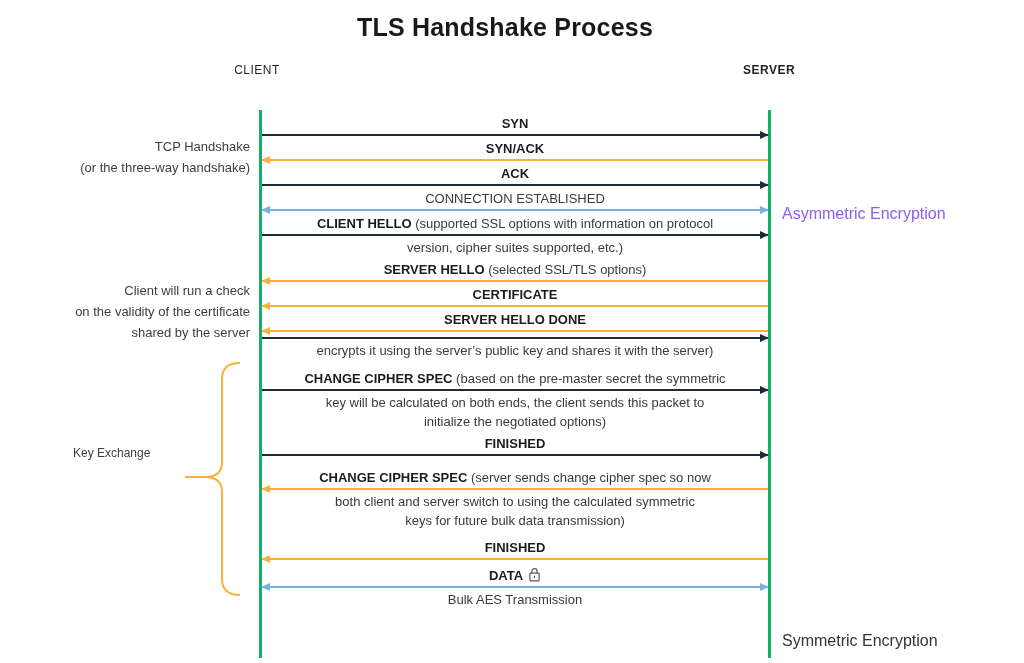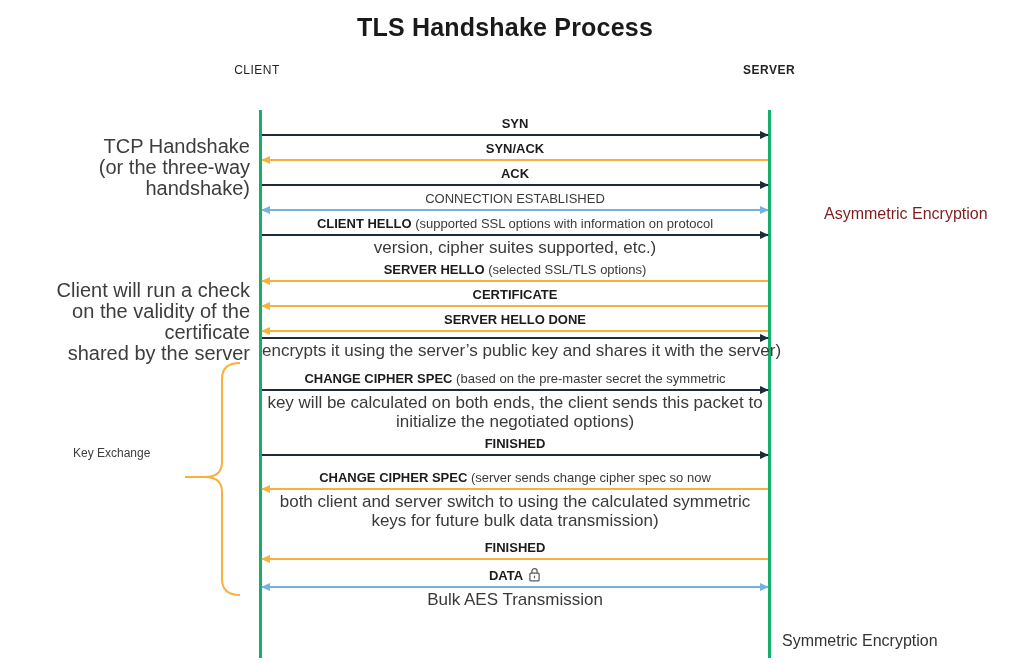--- a/index.html
+++ b/index.html
@@ -26,34 +26,34 @@
   .mrow { margin-bottom:5px; }
   .mrow:nth-child(9)  { margin-bottom:11px; }
   .mrow:nth-child(11) { margin-bottom:14px; }
   .mrow:nth-child(12) { margin-bottom:10px; }
   .mrow:nth-child(13) { margin-bottom:7px; }
   .mlabel {
     text-align:center; font-size:13px; line-height:15px; white-space:nowrap;
     color:#3a3a3a;
   }
   .mlabel b { font-weight:700; color:#1c1c1c; }
-  .mbelow { text-align:center; font-size:17px; line-height:19px; white-space:nowrap; color:#3a3a3a; }
+  .mbelow { text-align:center; font-size:13px; line-height:19px; white-space:nowrap; color:#3a3a3a; }
   .arrow { position:relative; height:2px; margin:3px 0 2px 0; }
   .head { position:absolute; width:0; height:0; top:-3px;
           border-top:4px solid transparent; border-bottom:4px solid transparent; }
   .head.hr { right:-1px; border-left:9px solid; }
   .head.hl { left:-1px; border-right:9px solid; }
   .lock-svg { display:inline-block; vertical-align:-2px; margin-left:5px; }
 
-  .note { position:absolute; font-size:20px; line-height:21px; color:#3d3d3d; }
+  .note { position:absolute; font-size:13px; line-height:21px; color:#3d3d3d; }
   .note.right-aligned { left:0; text-align:right; }
   .note.tcp  { top:136px; width:250px; }
   .note.cert { top:280px; width:250px; }
   .note.keyx { left:73px; top:443px; font-size:12px; }
-  .note.asym { left:824px; top:203px; font-size:16px; color:#7f1d1d; }
+  .note.asym { left:782px; top:203px; font-size:16px; color:#8b5cf6; }
   .note.sym  { left:782px; top:630px; font-size:16px; color:#333333; }
   .brace { position:absolute; left:160px; top:358px; }
 </style>
 </head>
 <body>
 
 <div class="stage">
 
   <div class="title">TLS Handshake Process</div>
 

